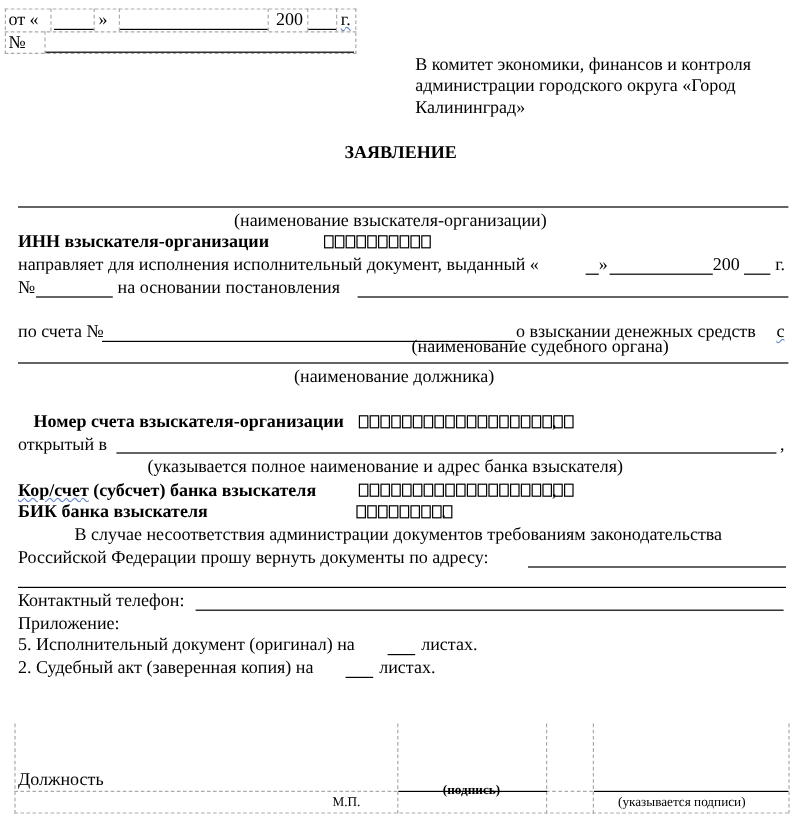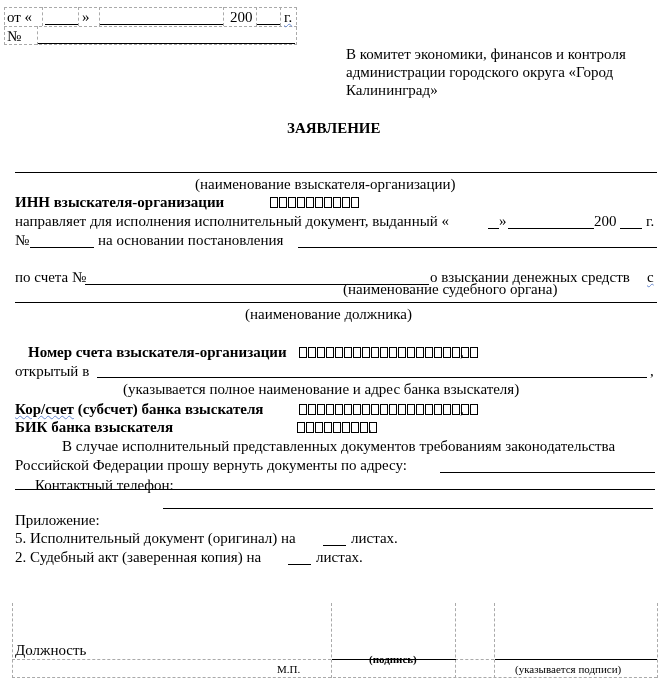--- a/index.html
+++ b/index.html
@@ -90,26 +90,26 @@
 <span class="abs" style="left:123px;top:380px;">(указывается полное наименование и адрес банка взыскателя)</span>
 
 <span class="abs b" style="left:15px;top:400px;"><span class="wavy">Кор/счет</span><span> (субсчет) банка взыскателя</span></span>
 <span class="abs boxes" style="left:299px;top:400px;"><span class="box"></span><span class="box"></span><span class="box"></span><span class="box"></span><span class="box"></span><span class="box"></span><span class="box"></span><span class="box"></span><span class="box"></span><span class="box"></span><span class="box"></span><span class="box"></span><span class="box"></span><span class="box"></span><span class="box"></span><span class="box"></span><span class="box"></span><span class="box"></span><span class="box"></span><span class="box"></span></span>
 <span class="abs" style="left:460px;top:400px;">,</span>
 
 <span class="abs b" style="left:15px;top:418px;">БИК банка взыскателя</span>
 <span class="abs boxes" style="left:297px;top:418px;"><span class="box"></span><span class="box"></span><span class="box"></span><span class="box"></span><span class="box"></span><span class="box"></span><span class="box"></span><span class="box"></span><span class="box"></span></span>
 <span class="abs" style="left:368px;top:418px;">.</span>
 
-<span class="abs" style="left:62px;top:437px;">В случае исполнительный представленных документов требованиям законодательства</span>
+<span class="abs" style="left:62px;top:437px;">В случае несоответствия администрации документов требованиям законодательства</span>
 <span class="abs" style="left:15px;top:456px;">Российской Федерации прошу вернуть документы по адресу:</span>
 <div class="hr" style="left:440px;top:472px;width:215px;"></div>
 <div class="hr" style="left:15px;top:489px;width:640px;"></div>
 
-<span class="abs" style="left:15px;top:476px;margin-left:20px;">Контактный телефон:</span>
+<span class="abs" style="left:15px;top:492px;">Контактный телефон:</span>
 <div class="hr" style="left:163px;top:508px;width:490px;"></div>
 
 <span class="abs" style="left:15px;top:511px;">Приложение:</span>
 <span class="abs" style="left:15px;top:529px;">5. Исполнительный документ (оригинал) на</span>
 <div class="hr" style="left:323px;top:545px;width:23px;"></div>
 <span class="abs" style="left:351px;top:529px;">листах.</span>
 <span class="abs" style="left:15px;top:548px;">2. Судебный акт (заверенная копия) на</span>
 <div class="hr" style="left:288px;top:564px;width:23px;"></div>
 <span class="abs" style="left:316px;top:548px;">листах.</span>
 

